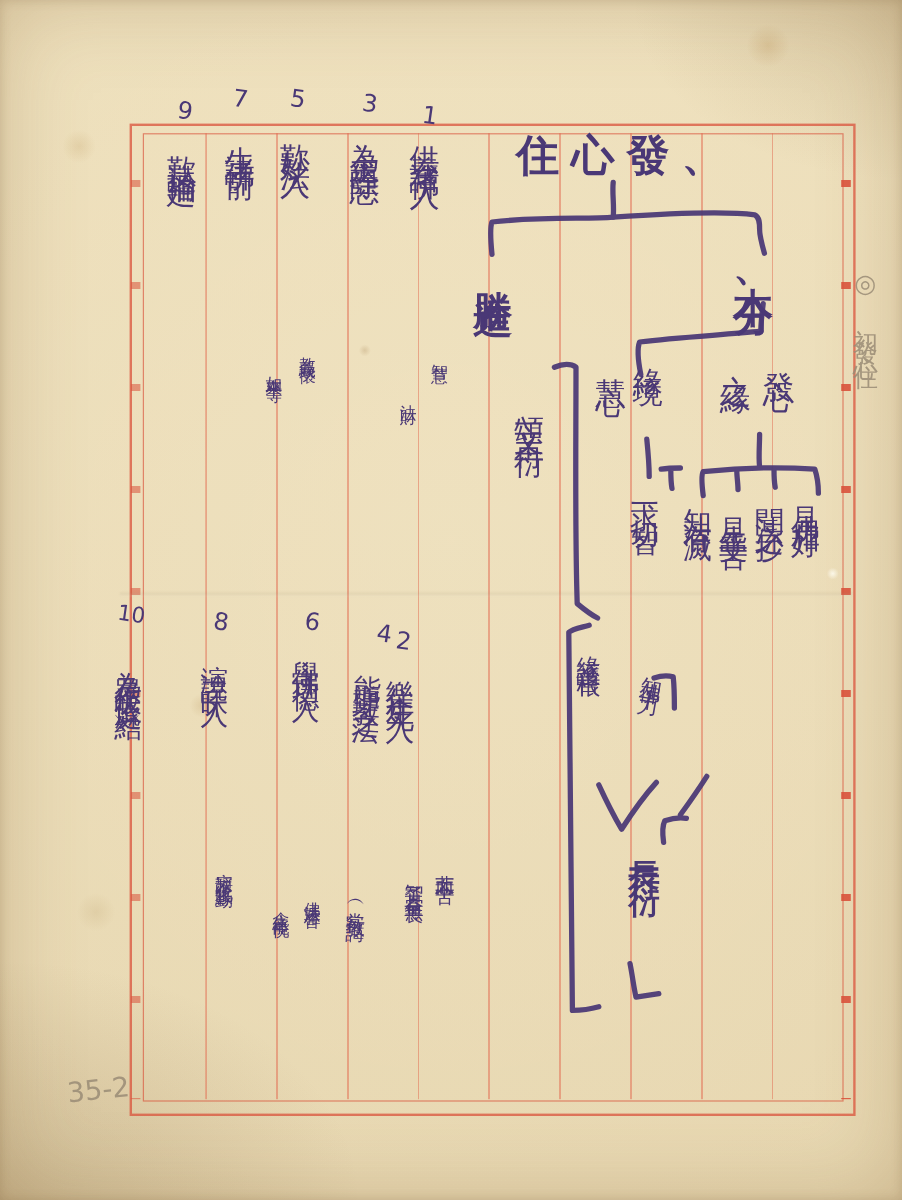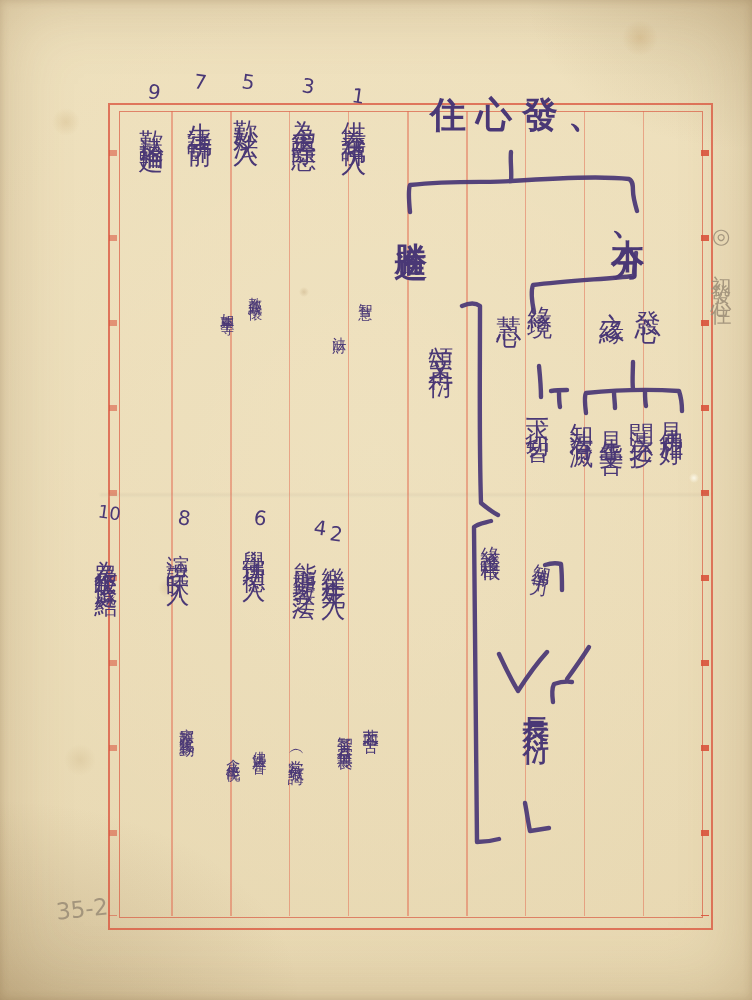--- a/index.html
+++ b/index.html
@@ -65,21 +65,21 @@
       <path d="M545,565 C551,563 557,563 561,564 C562,573 562,582 562,590"></path>
       <path d="M589,647 C582,658 575,668 567,679"></path>
       <path d="M499,654 C505,667 511,679 518,691 C527,677 537,663 547,652"></path>
       <path d="M553,702 C552,695 552,688 554,684 C560,682 566,681 572,682"></path>
       <path d="M525,803 C527,813 528,822 530,831 C536,830 543,829 549,828"></path>
       <path d="M491,521 C484,523 477,524 474,527 C475,632 476,738 477,842 C484,842 492,841 499,839"></path>
       <path d="M462,306 C469,303 476,303 480,306 C480,372 479,440 481,503 C487,508 492,512 498,515"></path>
     </g>
   </svg>
 
-  <div class="h" style="left:430px;top:91px;font-size:36px;letter-spacing:10px;font-weight:bold;">住心發、</div>
+  <div class="h" style="left:430px;top:106px;font-size:36px;letter-spacing:10px;font-weight:bold;">住心發、</div>
   <div class="v" style="left:393px;top:216px;font-size:33px;font-weight:bold;">勝進</div>
   <div class="v" style="left:610px;top:213px;font-size:33px;font-weight:bold;">本分、</div>
 
   <div class="v" style="left:634px;top:289px;font-size:26px;">發心</div>
   <div class="v" style="left:598px;top:291px;font-size:26px;">之緣</div>
 
   <div class="v" style="left:658px;top:403px;font-size:24px;">見佛相好</div>
   <div class="v" style="left:628px;top:404px;font-size:24px;">聞法之抄</div>
   <div class="v" style="left:598px;top:412px;font-size:24px;">見生受苦</div>
   <div class="v" style="left:568px;top:404px;font-size:24px;">知法有滅</div>

